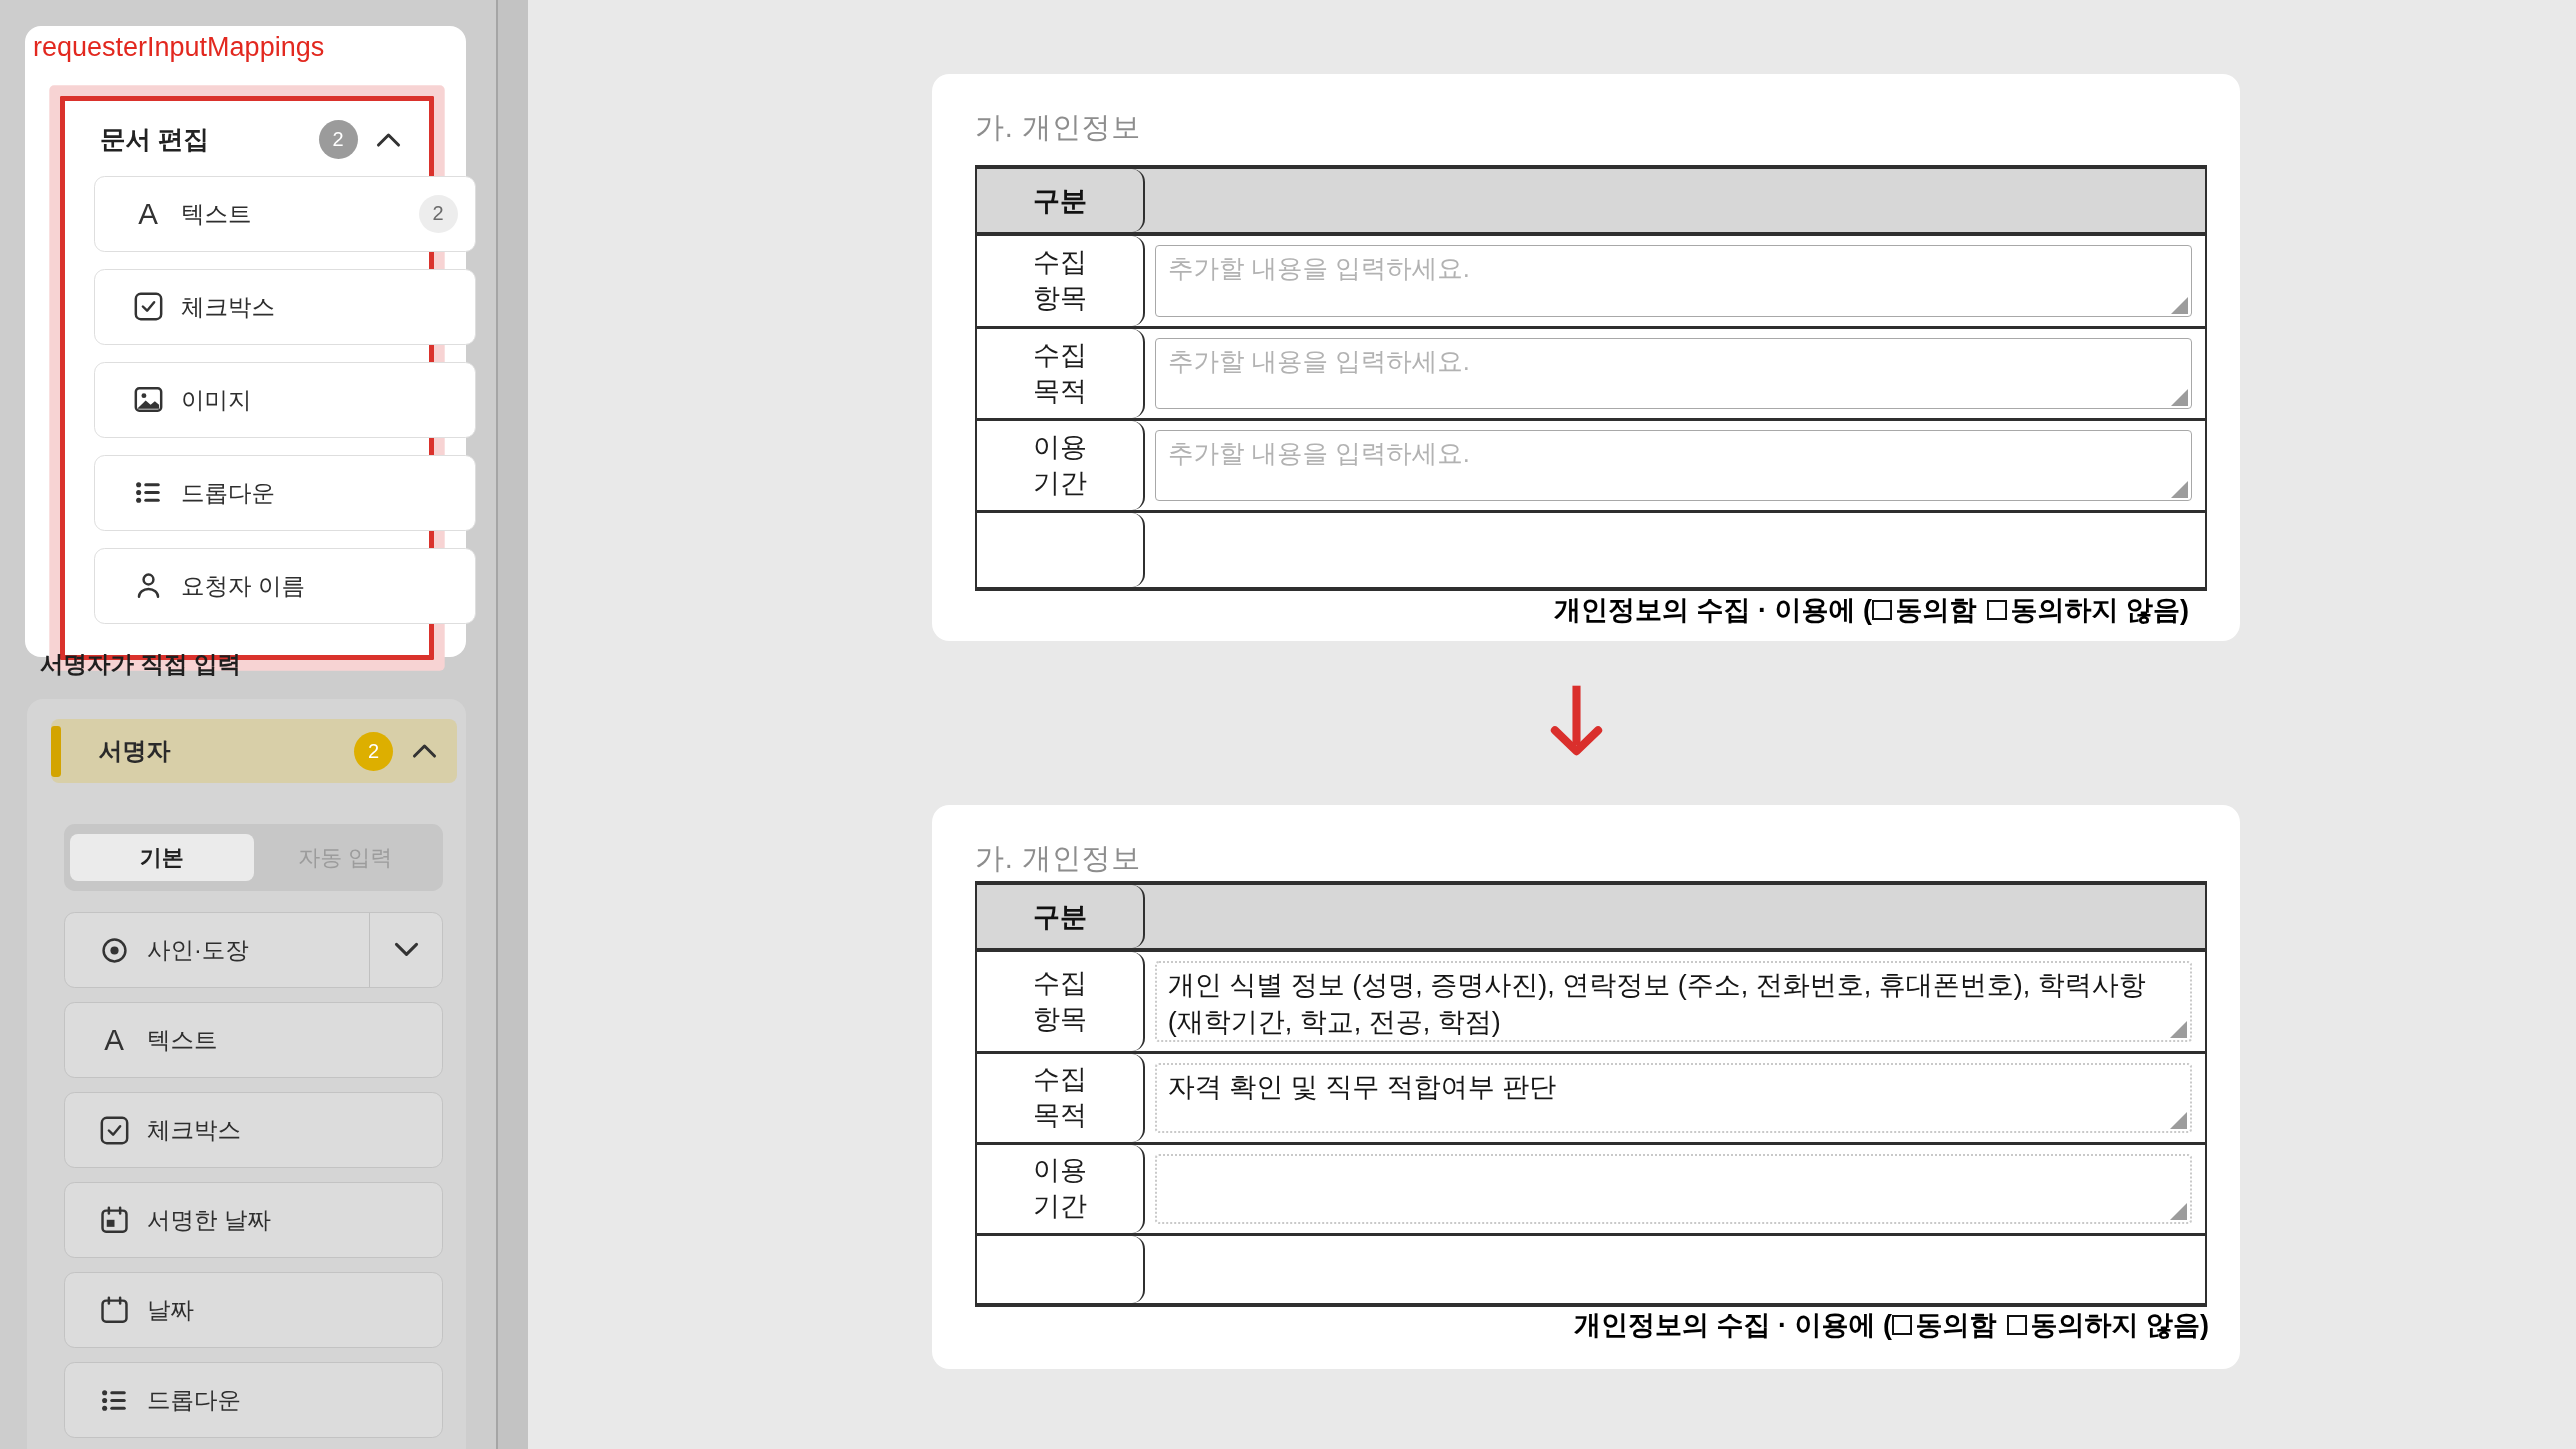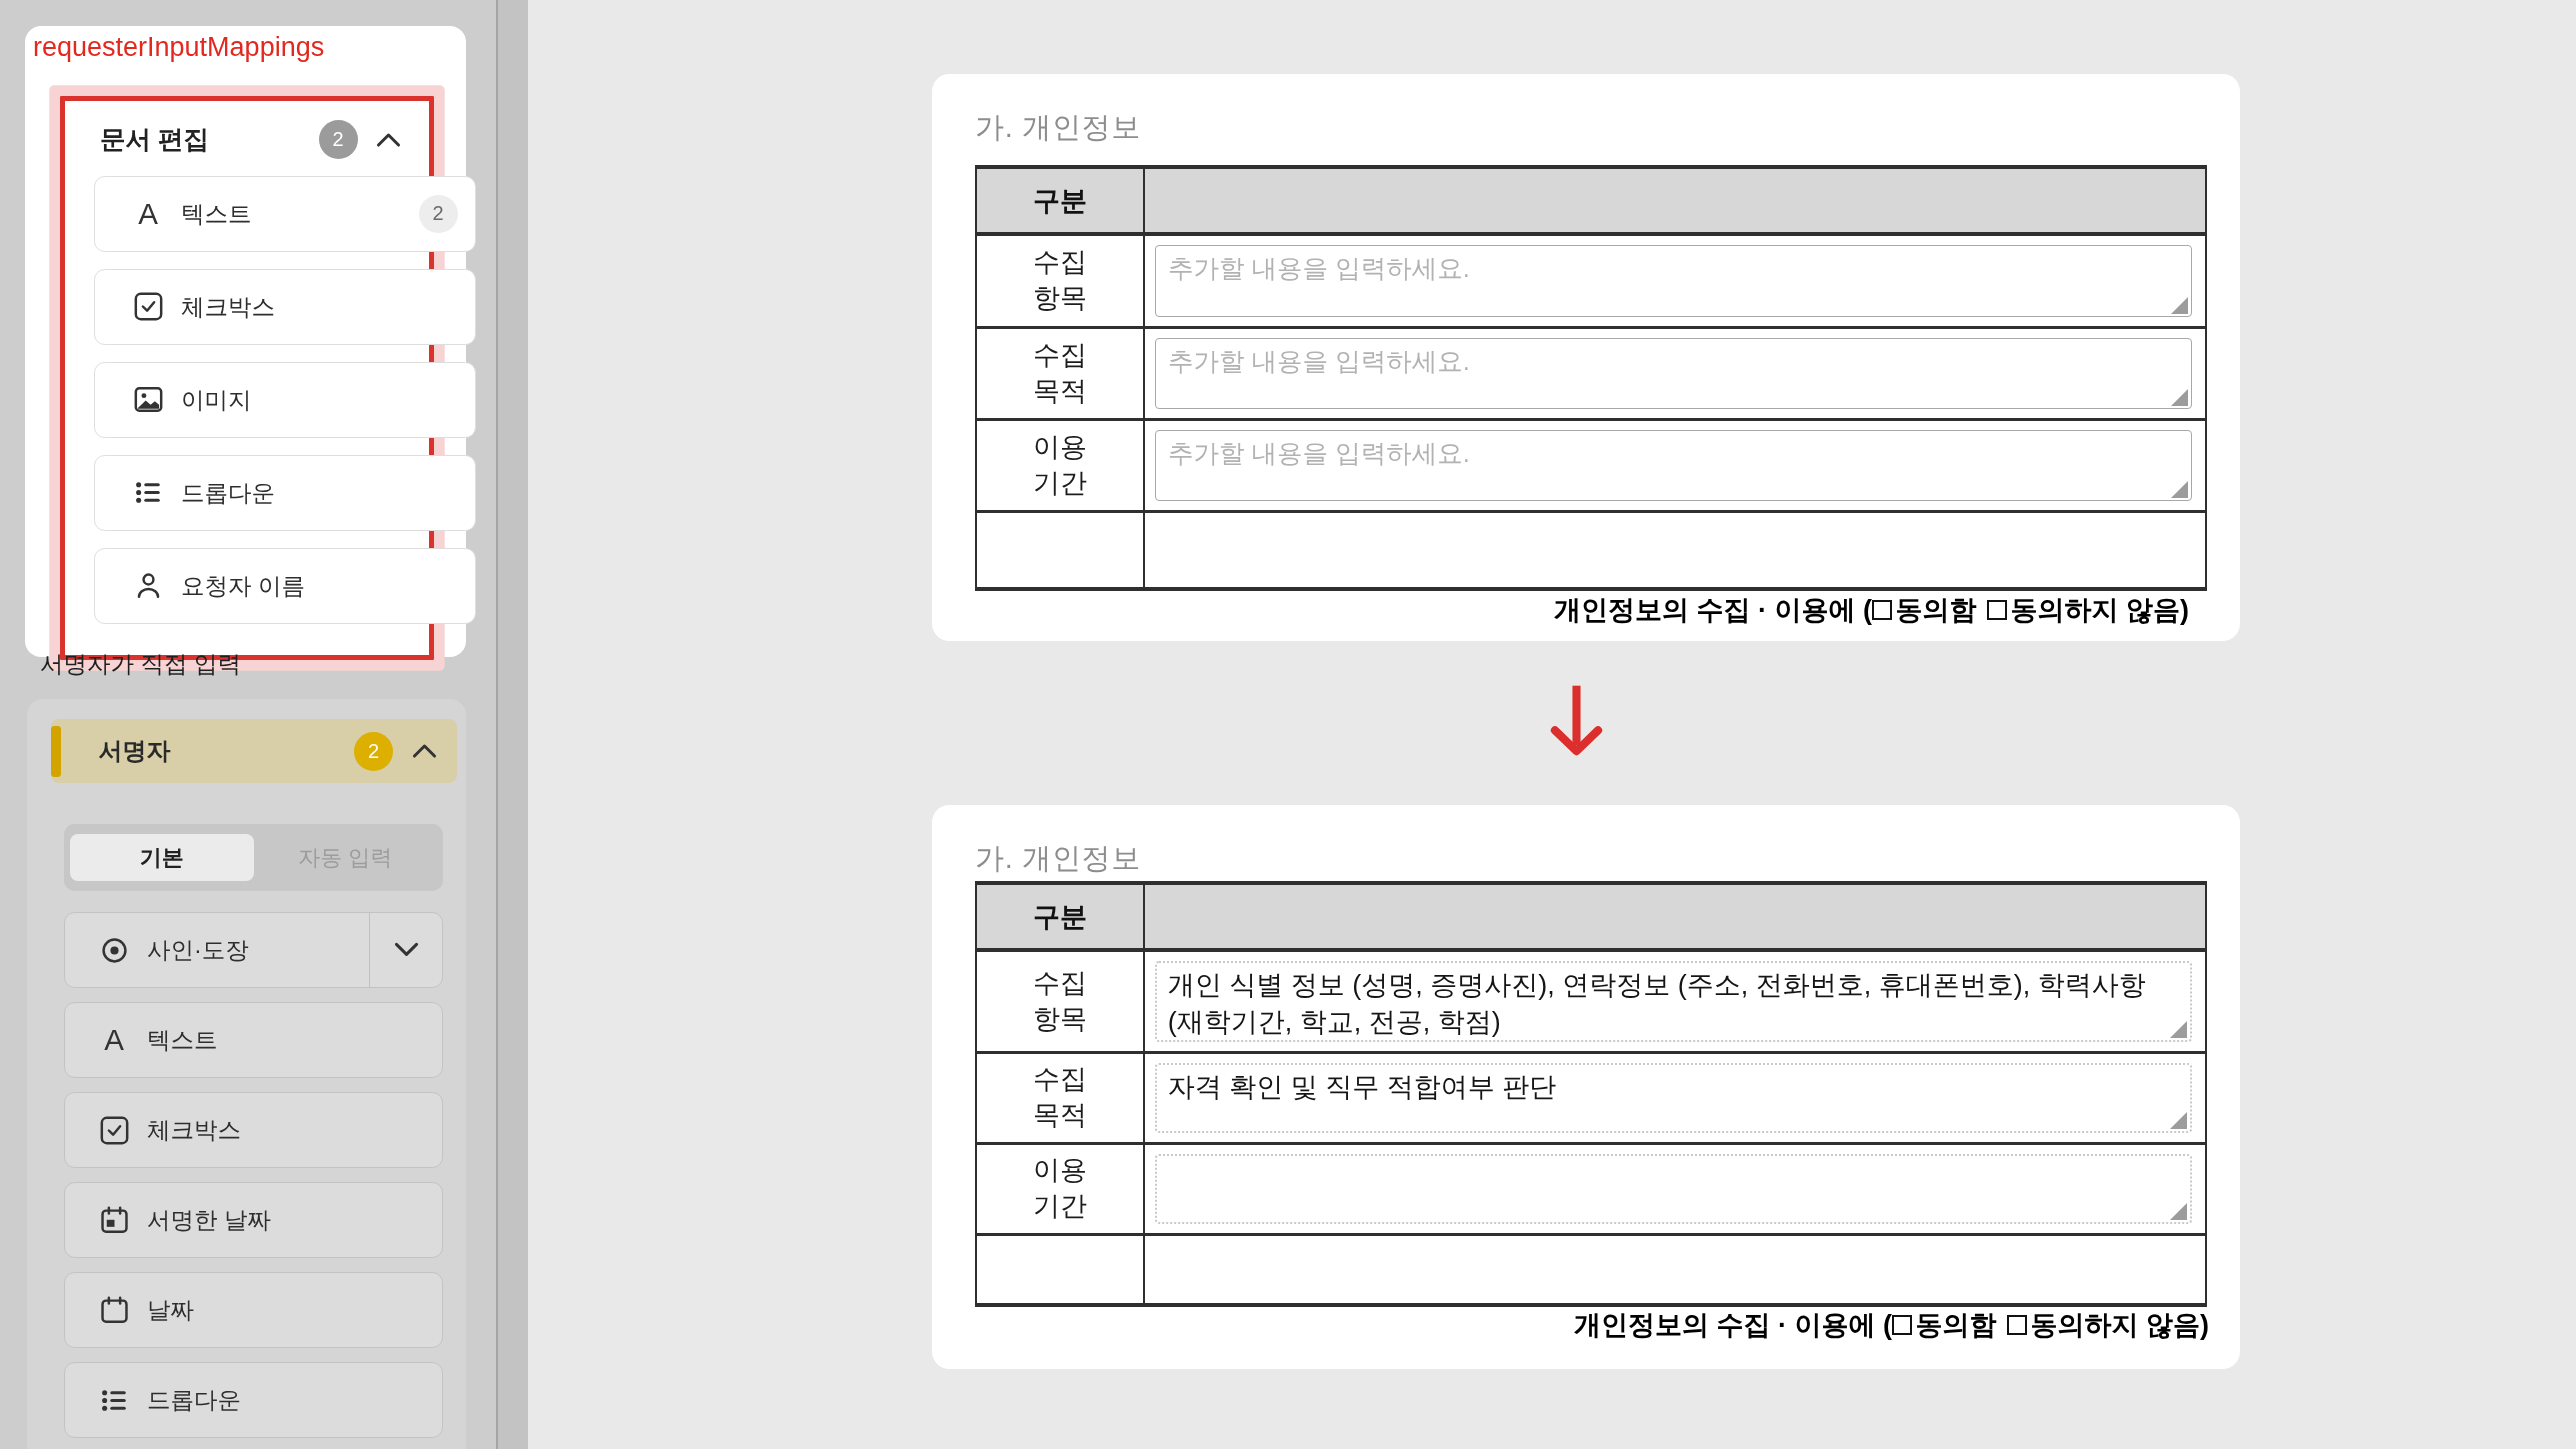--- a/index.html
+++ b/index.html
@@ -30,21 +30,21 @@
   .badge-gold{background:#ddaf00;color:#ffffff;}
   .chev{width:27px;height:17.4px;margin-left:17.4px;flex:none;}
 
   .card-stack{position:absolute;left:29px;top:75px;width:382px;display:flex;flex-direction:column;gap:17px;}
   .field-card{height:76px;background:#ffffff;border:1.3px solid #dedede;border-radius:10.7px;box-sizing:border-box;
     display:flex;align-items:center;padding:0 17.4px 0 36px;}
   .field-card .icon{width:34px;height:34px;flex:none;display:flex;align-items:center;justify-content:center;margin-right:16px;}
   .field-card .lbl{font-size:23.5px;font-weight:500;color:#2e2e2e;white-space:nowrap;}
   .icon-a{font-size:29.5px;font-weight:500;color:#333;line-height:1;}
 
-  .signer-direct{position:absolute;left:40px;top:648px;font-size:23.5px;color:#1f1f1f;}
+  .signer-direct{position:absolute;left:40px;top:648px;font-size:23.5px;color:#1f1f1f;font-weight:bold;}
 
   .signer-panel{position:absolute;left:27px;top:699px;width:439px;height:778px;background:#d5d5d5;border-radius:16px;}
   .signer-header{position:absolute;left:23.5px;top:20px;width:406px;height:64px;background:#d8cfa8;border-radius:8px;
     display:flex;align-items:center;padding:0 19px 0 48px;box-sizing:border-box;}
   .signer-accent{position:absolute;left:0;top:6.7px;width:10.7px;height:51px;background:#d3a400;border-radius:3.4px;}
   .signer-title{font-size:24px;font-weight:bold;color:#2a2a2a;}
 
   .tab-track{position:absolute;left:37px;top:125px;width:379px;height:67px;background:#c7c7c7;border-radius:10.7px;display:flex;align-items:center;padding:6px;box-sizing:border-box;}
   .tab{flex:1;height:47px;display:flex;align-items:center;justify-content:center;font-size:22px;border-radius:8px;}
   .tab.active{background:#ebebeb;font-weight:bold;color:#222;}
@@ -63,21 +63,21 @@
 
   .doc-table{position:absolute;left:43px;width:1232px;box-sizing:border-box;
     border-top:4.7px solid #2f2f2f;border-bottom:4.7px solid #2f2f2f;border-left:2px solid #2f2f2f;border-right:2px solid #2f2f2f;
     display:flex;flex-direction:column;}
   .before .doc-table{top:91px;}
   .after  .doc-table{top:76px;}
   .trow{display:flex;box-sizing:border-box;border-bottom:3.4px solid #2f2f2f;}
   .trow:last-child{border-bottom:none;}
   .trow.thead{background:#d7d7d7;border-bottom:4px solid #2f2f2f;}
   .tcell-l{width:168px;flex:none;border-right:2px solid #2f2f2f;box-sizing:border-box;
-    display:flex;align-items:center;justify-content:center;}
+    display:flex;align-items:center;justify-content:center;border-radius:13px;}
   .tcell-r{flex:1;position:relative;}
   .rlabel{width:87px;text-align:center;font-size:27px;color:#1c1c1c;line-height:1.32;}
   .hlabel{font-size:27px;font-weight:bold;color:#111;}
 
   .input-box{position:absolute;left:10px;right:13.4px;top:8.7px;bottom:8.7px;background:#ffffff;border-radius:4px;box-sizing:border-box;overflow:hidden;}
   .input-box.empty{border:1.3px solid #a8a8a8;}
   .input-box.filled{border:2px dotted #c9c9c9;}
   .input-box .ph{padding:5.4px 12px;font-size:25.5px;color:#b2b2b2;}
   .input-box .val{padding:4px 10.7px;font-size:27px;color:#151515;line-height:1.38;}
   .resize-handle{position:absolute;right:2.7px;bottom:2.7px;width:0;height:0;

